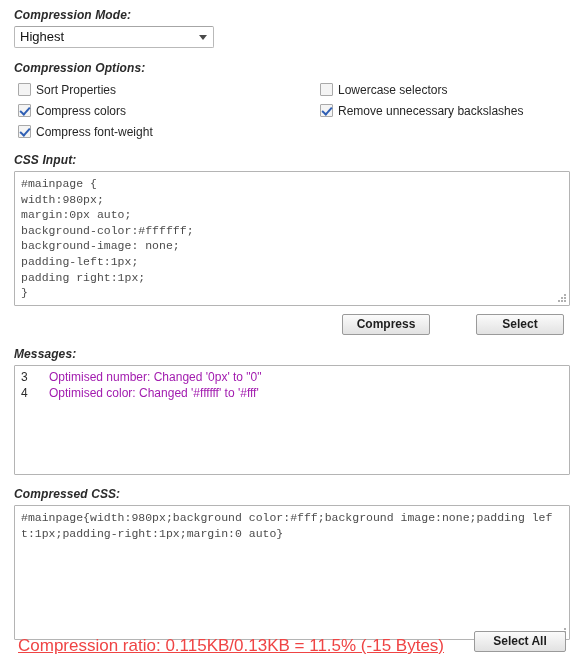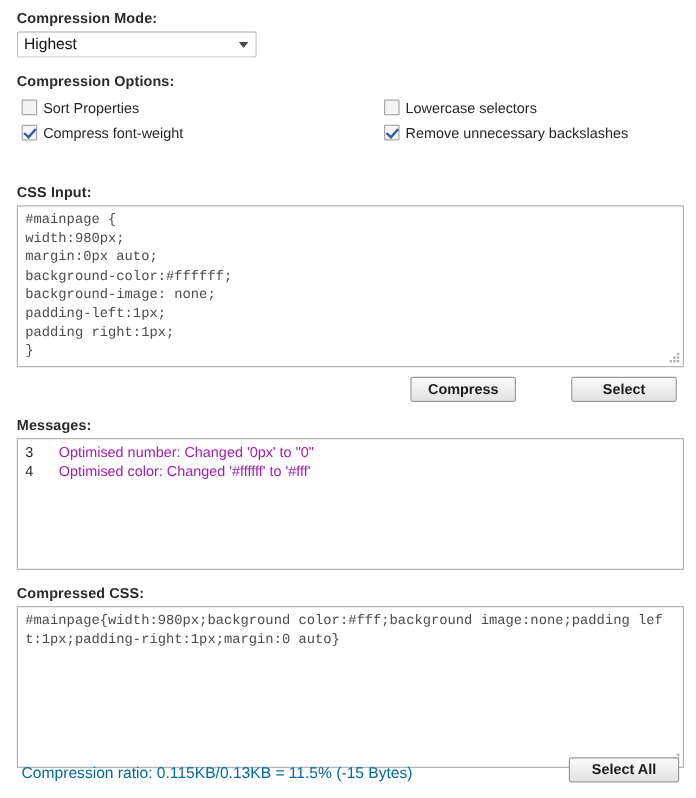--- a/index.html
+++ b/index.html
@@ -23,20 +23,21 @@
     padding: 8px 12px 0 12px;
   }
 
   .field-label {
     font-size: 12px;
     font-weight: bold;
     color: #2a2a2a;
     letter-spacing: 0.1px;
     margin: 0 0 3px 2px;
     line-height: 15px;
+    font-style: italic;
   }
 
   
   .select-wrap {
     position: relative;
     width: 200px;
     height: 22px;
     margin: 0 0 0 2px;
   }
   .select-box {
@@ -211,23 +212,24 @@
     position: absolute;
     left: 12px;
     right: 12px;
     bottom: 10px;
     height: 24px;
   }
   .ratio {
     position: absolute;
     left: 6px;
     top: 5px;
-    font-size: 13px;
-    color: #0369a1;
+    font-size: 17px;
+    color: #ef4444;
     white-space: nowrap;
+    text-decoration: underline;
   }
   .footer .btn {
     position: absolute;
     right: 2px;
     top: 0;
     min-width: 92px;
   }
 </style>
 </head>
 <body>
@@ -240,20 +242,24 @@
     <span class="select-arrow"></span>
   </div>
 
   <div class="field-label options-title">Compression Options:</div>
   <div class="options-grid">
 
     <div class="opt-col left">
       <div class="opt-row">
         <span class="cbx"></span>
         <span class="opt-label">Sort Properties</span>
+      </div>
+      <div class="opt-row">
+        <span class="cbx checked"></span>
+        <span class="opt-label">Compress colors</span>
       </div>
       <div class="opt-row">
         <span class="cbx checked"></span>
         <span class="opt-label">Compress font-weight</span>
       </div>
     </div>
 
     <div class="opt-col right">
       <div class="opt-row">
         <span class="cbx"></span>

